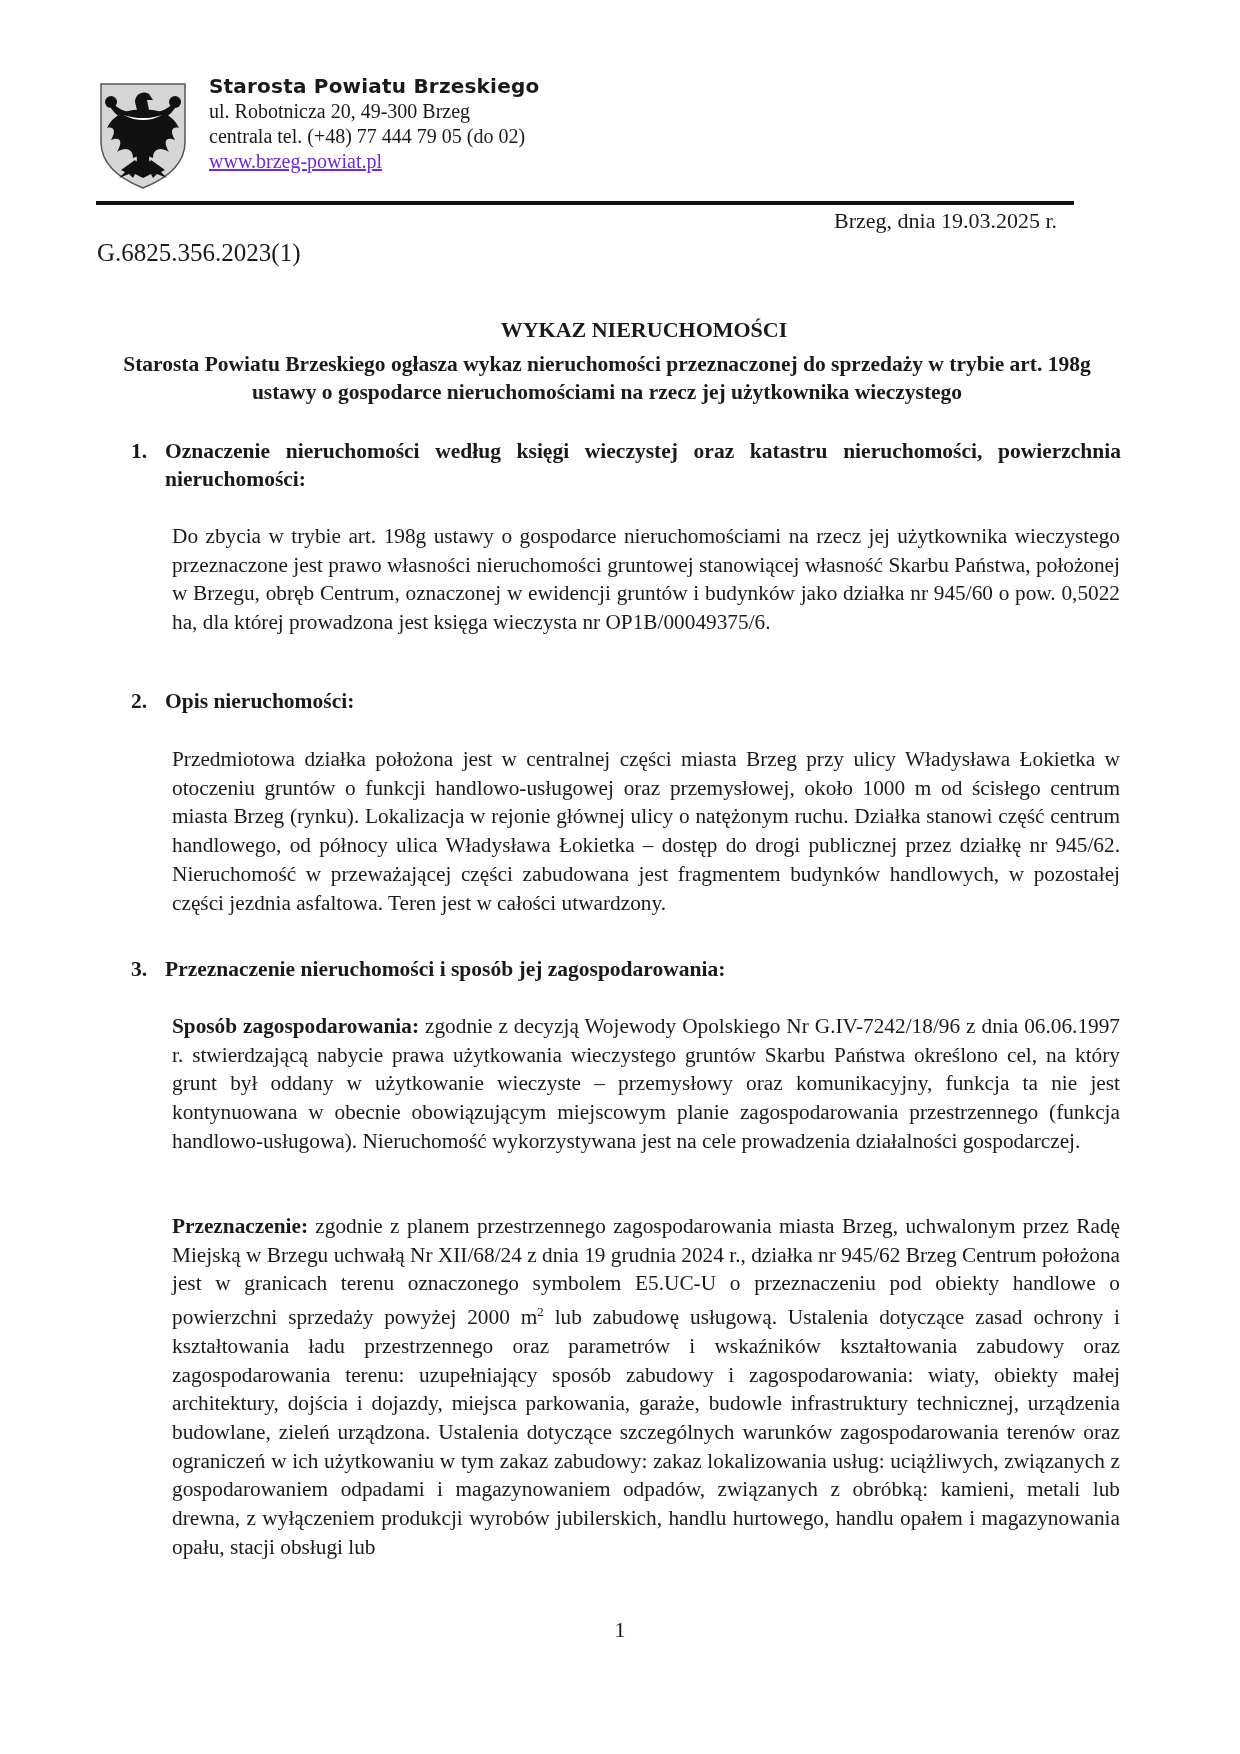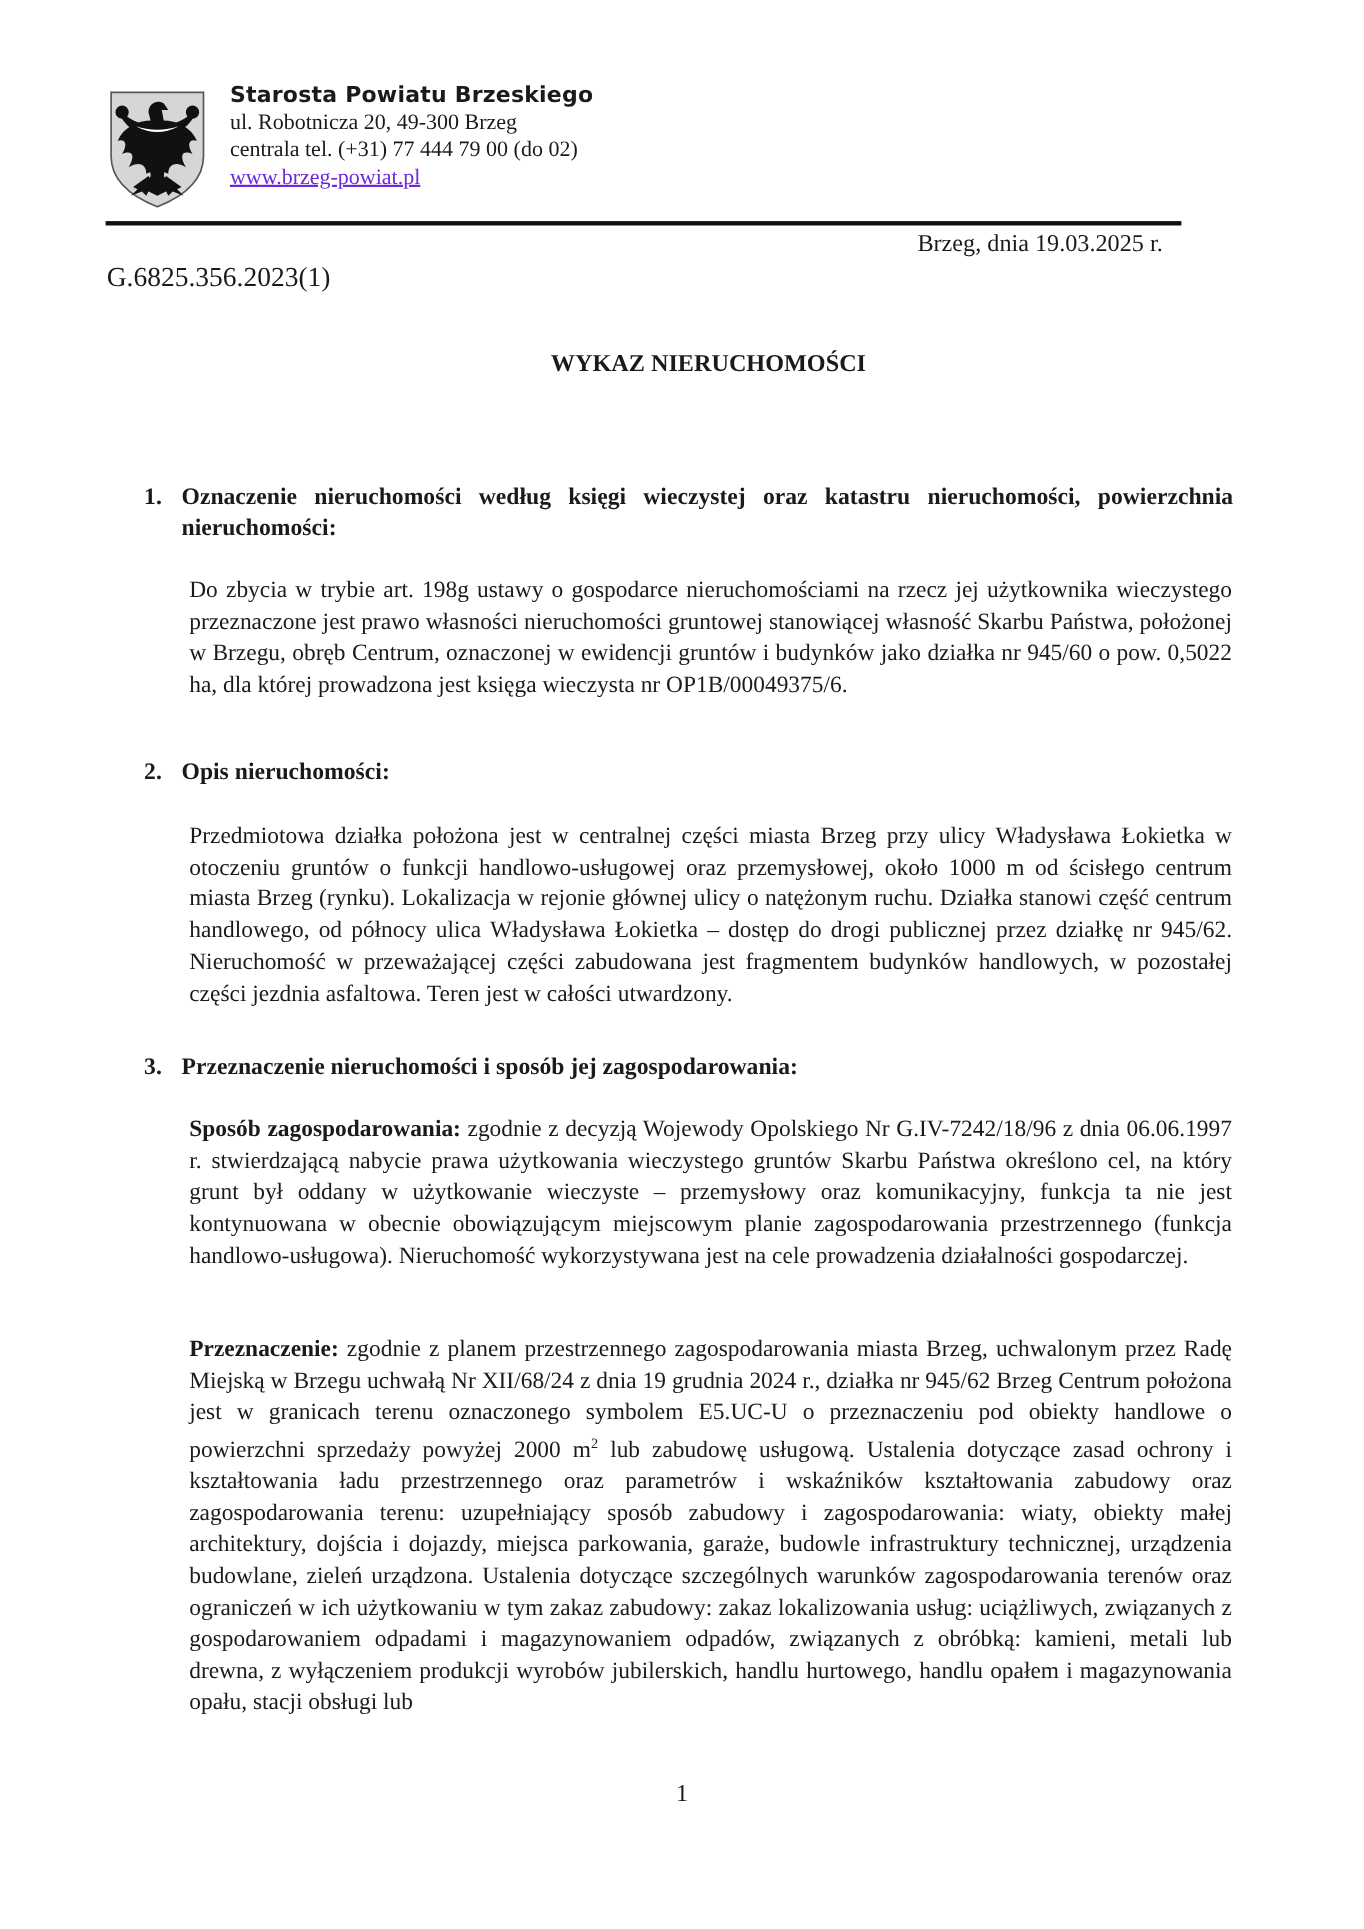--- a/index.html
+++ b/index.html
@@ -50,30 +50,31 @@
 
       <path d="M12 24 C24 48 64 48 76 24 C64 40 24 40 12 24 Z" fill="#fff" stroke="#111" stroke-width="4"></path>
       <circle cx="12" cy="22" r="6" fill="#111"></circle>
       <circle cx="76" cy="22" r="6" fill="#111"></circle>
     </svg>
   </div>
 
   <div class="lh">
     <div class="lh-name">Starosta Powiatu Brzeskiego</div>
     <div>ul. Robotnicza 20, 49-300 Brzeg</div>
-    <div>centrala tel. (+31) 77 444 79 00 (do 02)</div>
+    <div>centrala tel. (+48) 77 444 79 05 (do 02)</div>
     <div><a class="lh-link">www.brzeg-powiat.pl</a></div>
   </div>
 
   <div class="rule"></div>
 
   <div class="date">Brzeg, dnia 19.03.2025 r.</div>
   <div class="ref">G.6825.356.2023(1)</div>
 
   <div class="title">WYKAZ NIERUCHOMOŚCI</div>
+  <div class="subtitle">Starosta Powiatu Brzeskiego ogłasza wykaz nieruchomości przeznaczonej do sprzedaży w trybie art. 198g ustawy o gospodarce nieruchomościami na rzecz jej użytkownika wieczystego</div>
 
   <div class="sec-head" style="top:437px;">
     <span class="sec-num">1.</span>
     <span class="sec-text">Oznaczenie nieruchomości według księgi wieczystej oraz katastru nieruchomości, powierzchnia nieruchomości:</span>
   </div>
   <div class="para" style="top:522px;">Do zbycia w trybie art. 198g ustawy o gospodarce nieruchomościami na rzecz jej użytkownika wieczystego przeznaczone jest prawo własności nieruchomości gruntowej stanowiącej własność Skarbu Państwa, położonej w Brzegu, obręb Centrum, oznaczonej w ewidencji gruntów i budynków jako działka nr 945/60 o pow. 0,5022 ha, dla której prowadzona jest księga wieczysta nr OP1B/00049375/6.</div>
 
   <div class="sec-head" style="top:687px;">
     <span class="sec-num">2.</span>
     <span class="sec-text">Opis nieruchomości:</span>

